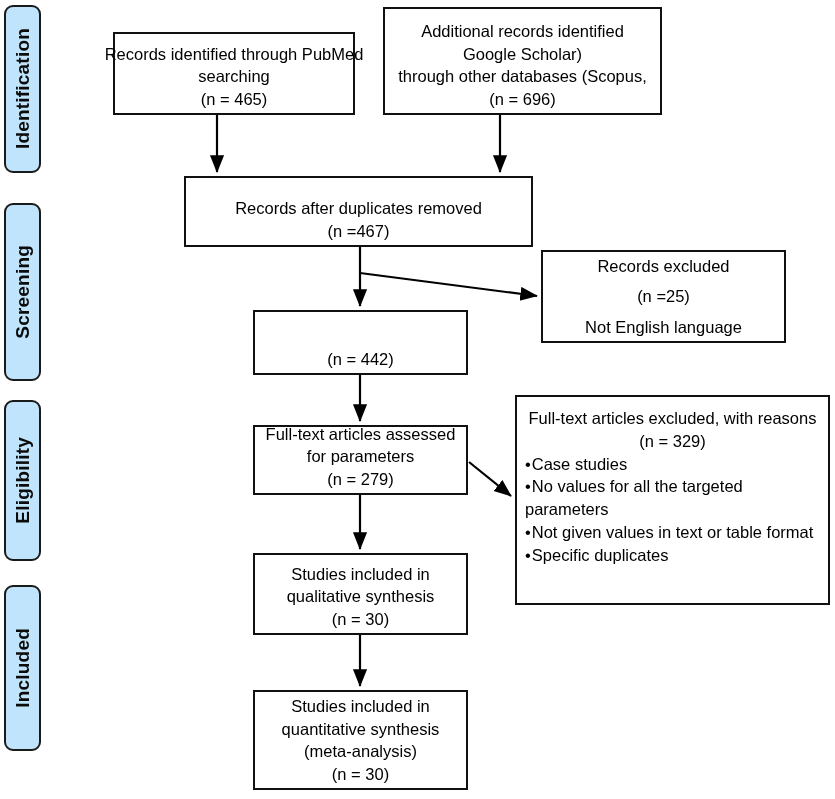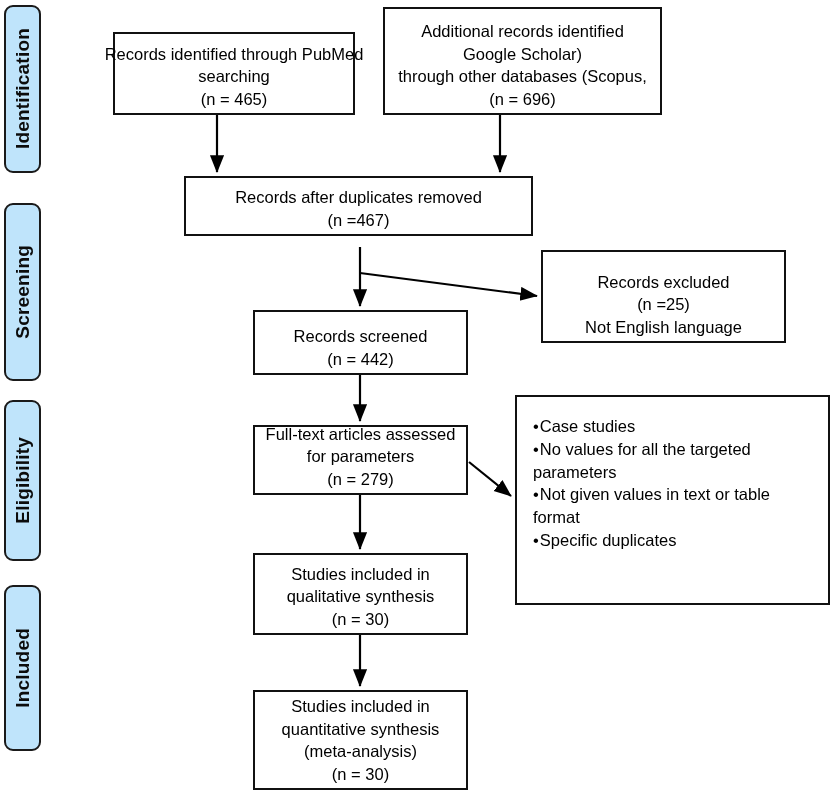--- a/index.html
+++ b/index.html
@@ -70,21 +70,21 @@
     justify-content: flex-start;
     padding: 10px 8px 8px 8px;
     text-align: left;
   }
   .reasons-box .head {
     text-align: center;
     white-space: nowrap;
     display: block;
   }
   .reasons-box .bullet-list {
-    margin: 8px;
+    margin: 0;
     padding: 0;
     list-style: none;
   }
   .reasons-box .bullet-list li {
     margin: 0;
     padding: 0;
     text-indent: 0;
   }
   .reasons-box .bullet-list li:before {
     content: "\2022";
@@ -139,43 +139,44 @@
     <span class="line">(n = 465)</span>
   </div>
 
   <div class="flow-box" style="left:383px; top:7px; width:279px; height:108px;">
     <span class="line">Additional records identified</span>
     <span class="line">Google Scholar)</span>
     <span class="line">through other databases (Scopus,</span>
     <span class="line">(n = 696)</span>
   </div>
 
-  <div class="flow-box" style="left:184px; top:176px; width:349px; height:60px;">
+  <div class="flow-box" style="left:184px; top:176px; width:349px; height:71px;">
     <span class="line">Records after duplicates removed</span>
     <span class="line">(n =467)</span>
   </div>
 
-  <div class="flow-box" style="left:541px; top:250px; width:245px; height:93px;">
+  <div class="flow-box" style="left:541px; top:250px; width:245px; height:93px;gap:8px;">
     <span class="line">Records excluded</span>
     <span class="line">(n =25)</span>
     <span class="line">Not English language</span>
   </div>
 
   <div class="flow-box" style="left:253px; top:310px; width:215px; height:65px;">
-    <span class="line">Records screened</span>
     <span class="line">(n = 442)</span>
   </div>
 
   <div class="flow-box" style="left:253px; top:425px; width:215px; height:70px;">
     <span class="line">Full-text articles assessed</span>
     <span class="line">for parameters</span>
     <span class="line">(n = 279)</span>
   </div>
 
   <div class="flow-box reasons-box" style="left:515px; top:395px; width:315px; height:210px;">
+    <span class="head">Full-text articles excluded, with reasons</span>
+    <span class="head">(n = 329)</span>
     <ul class="bullet-list">
       <li>Case studies</li>
       <li>No values for all the targeted parameters</li>
       <li>Not given values in text or table format</li>
       <li>Specific duplicates</li>
     </ul>
   </div>
 
   <div class="flow-box" style="left:253px; top:553px; width:215px; height:82px;">
     <span class="line">Studies included in</span>

